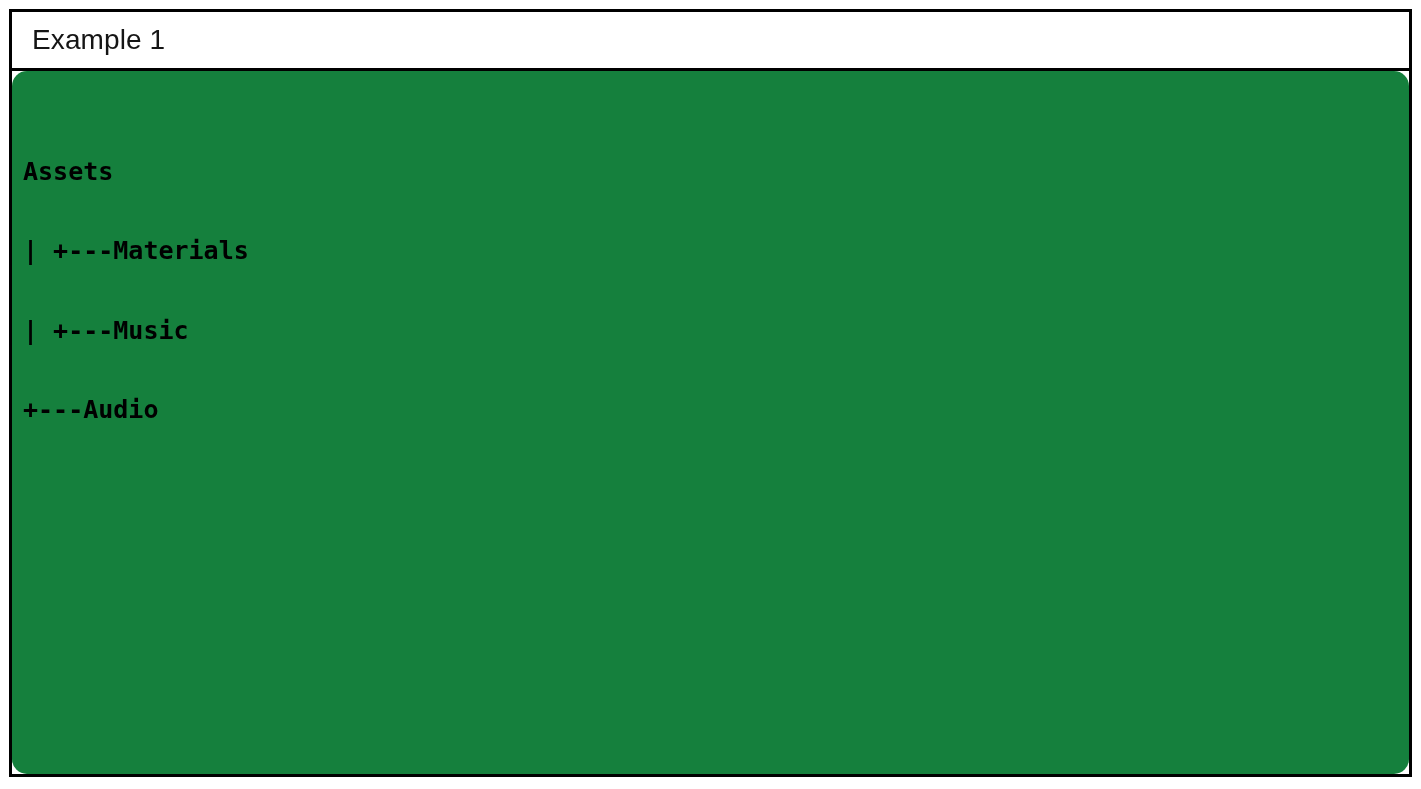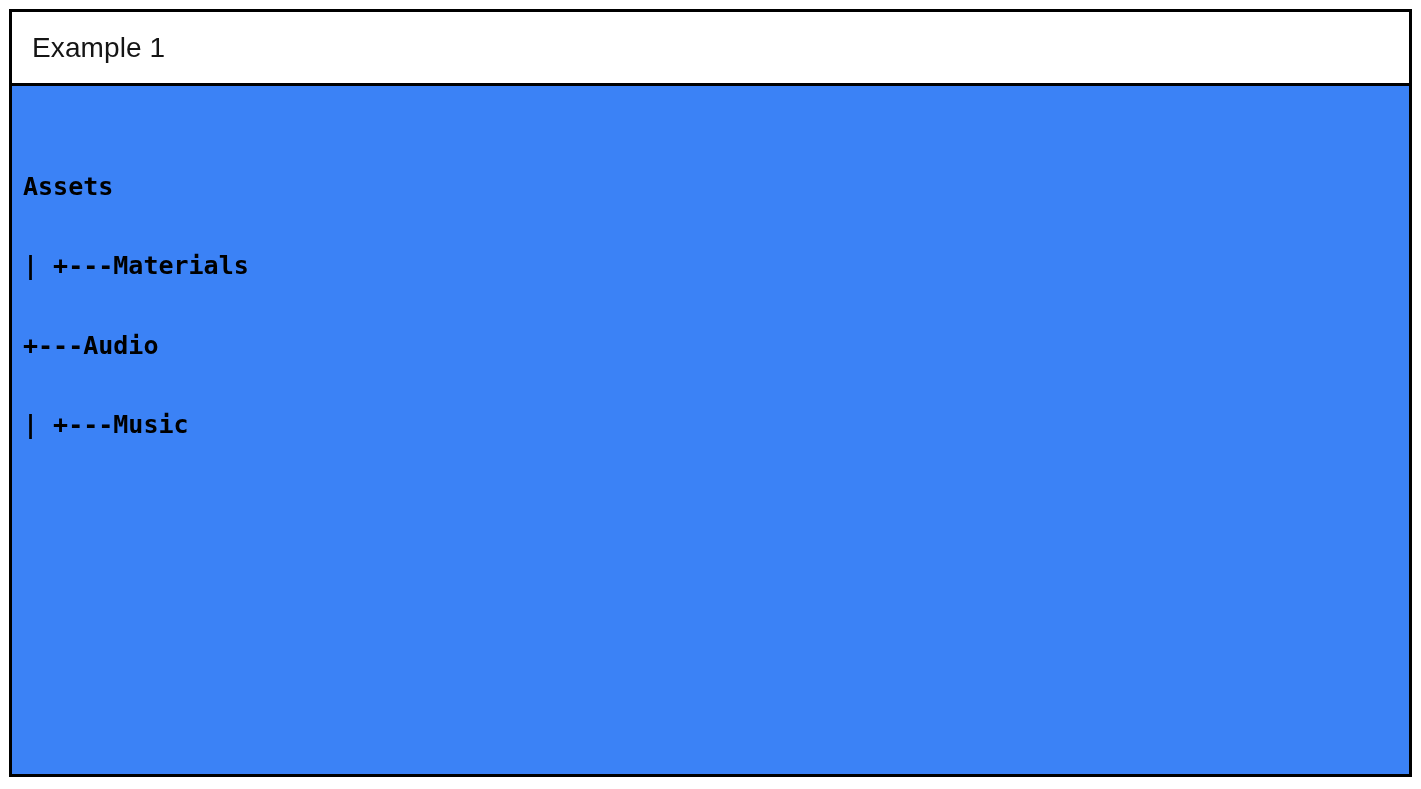--- a/index.html
+++ b/index.html
@@ -24,21 +24,21 @@
     height: 768px;
     box-sizing: border-box;
     border: 3px solid #000000;
     background: #ffffff;
     display: flex;
     flex-direction: column;
   }
 
   #card-header {
     flex: 0 0 auto;
-    height: 74px;
+    height: 59px;
     box-sizing: border-box;
     border-bottom: 3px solid #000000;
     display: flex;
     align-items: center;
     padding: 0 20px;
     background: #ffffff;
   }
 
   #card-title {
     font-family: "Liberation Sans", sans-serif;
@@ -46,22 +46,23 @@
     font-weight: 400;
     line-height: 1;
     color: #151515;
     letter-spacing: 0.1px;
     white-space: pre;
   }
 
   #card-body {
     flex: 1 1 auto;
     position: relative;
-    background: #3b82f6;
+    background: #15803d;
     overflow: hidden;
+    border-radius: 15px;
   }
 
   #code-block {
     position: absolute;
     left: 11px;
     top: 41px;
     right: 0;
     margin: 0;
     padding: 0;
     font-family: "Liberation Mono", "DejaVu Sans Mono", monospace;
@@ -86,22 +87,22 @@
 <div id="example-card">
 
   <div id="card-header">
     <div id="card-title">Example 1</div>
   </div>
 
   <div id="card-body">
     <pre id="code-block"><code>
 <span class="code-line">Assets</span>
 <span class="code-line">| +---Materials</span>
+<span class="code-line">| +---Music</span>
 <span class="code-line">+---Audio</span>
-<span class="code-line">| +---Music</span>
 
 
 
 
 
 
 
 </code></pre>
   </div>
 

